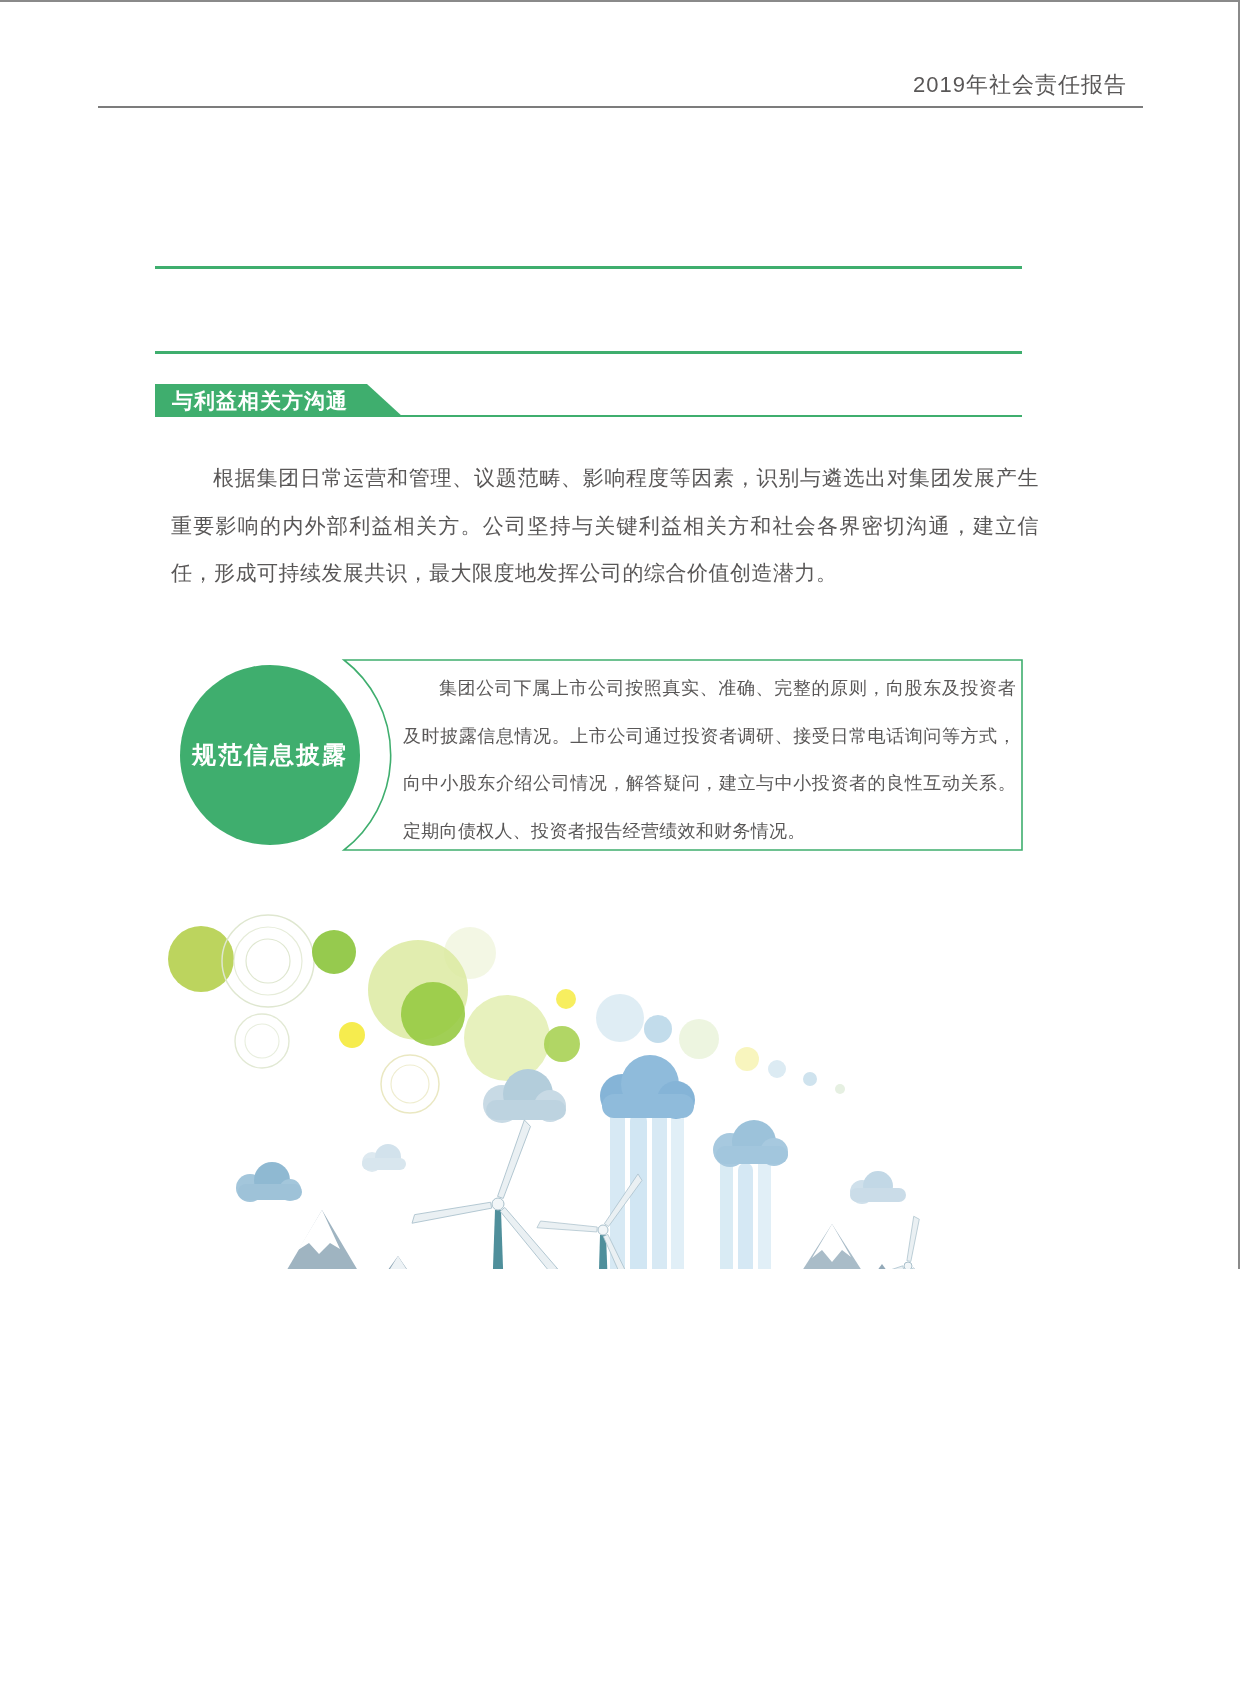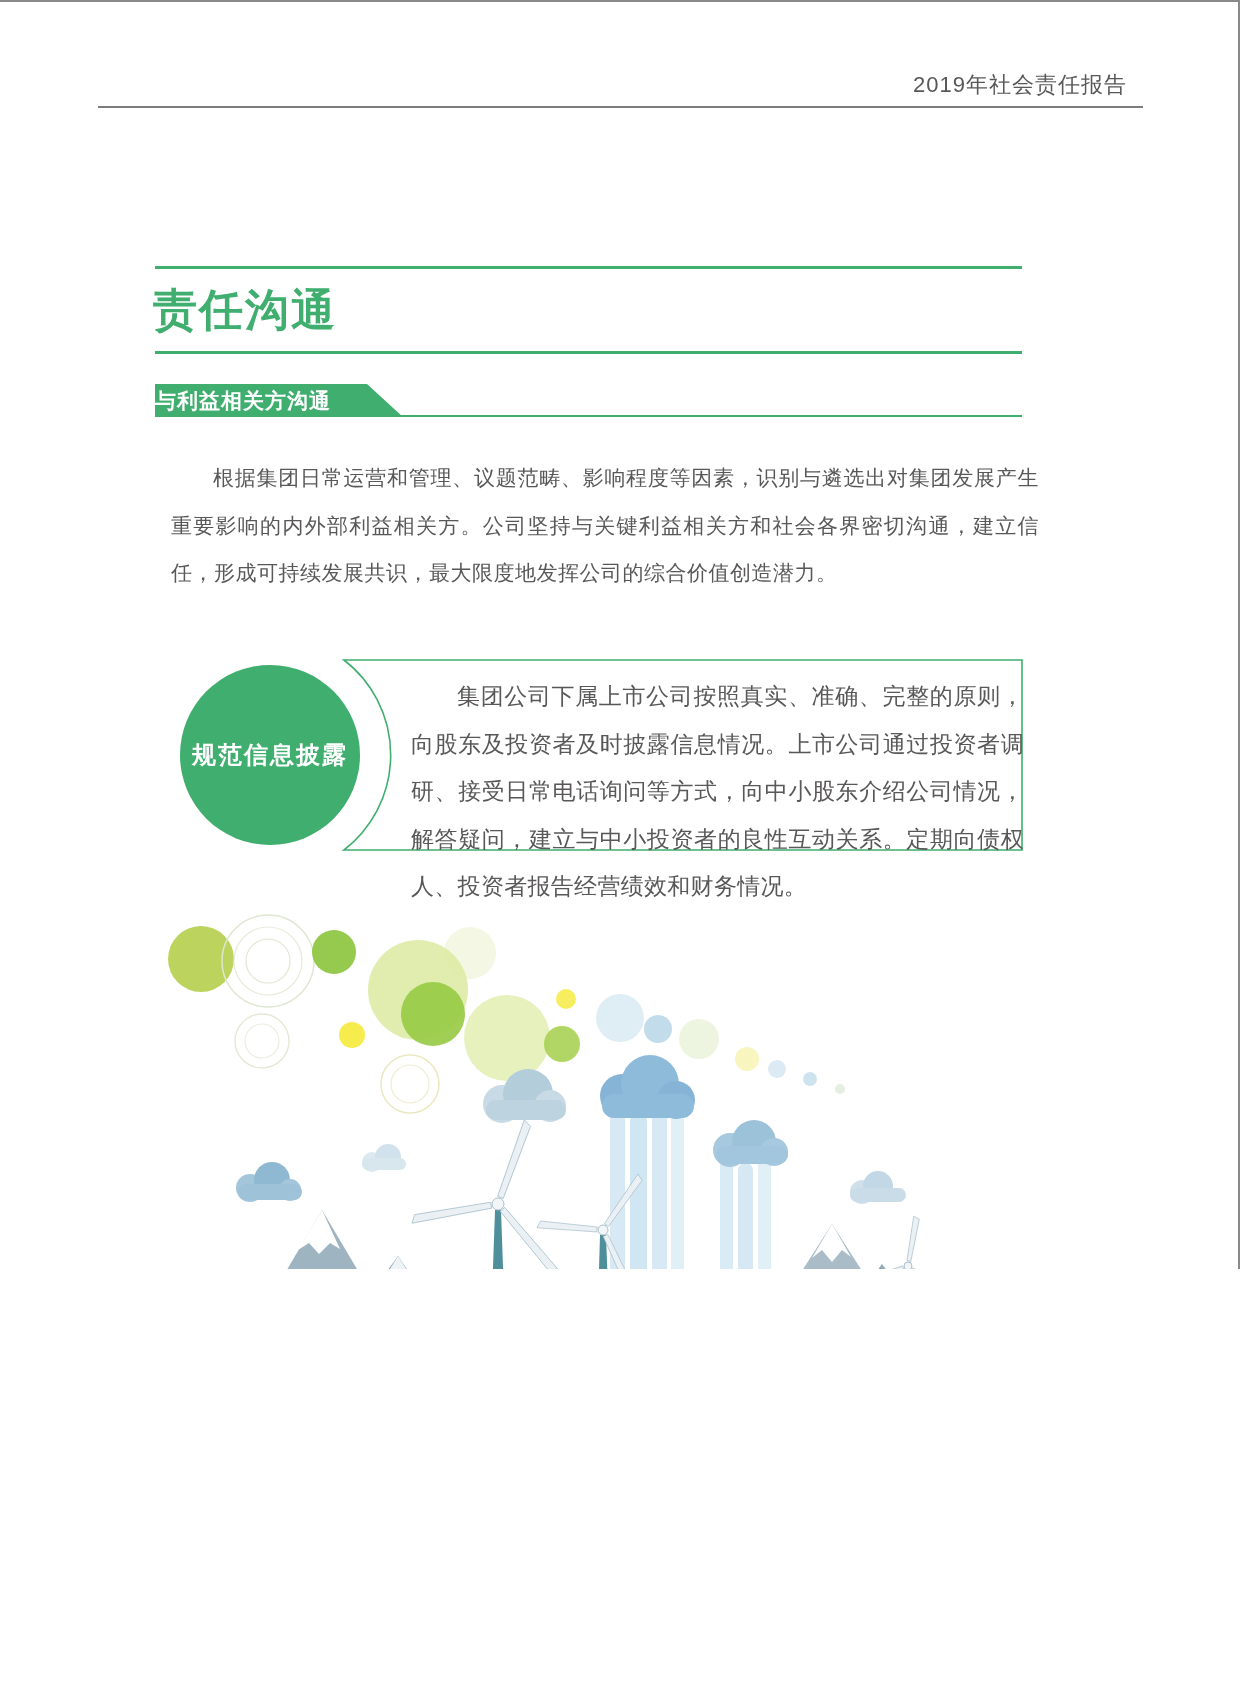--- a/index.html
+++ b/index.html
@@ -18,55 +18,54 @@
   .right-border{position:absolute;top:0;right:0;width:2px;height:100%;background:var(--border-gray);}
   .header-title{position:absolute;top:70px;right:113px;font-size:22px;color:var(--text-gray);letter-spacing:1px;}
   .header-rule{position:absolute;top:106px;left:98px;width:1045px;height:2px;background:var(--rule-gray);}
   .rule-green{position:absolute;left:155px;width:867px;height:3px;background:var(--accent-green);}
   .rule-above{top:266px;}
   .rule-below{top:351px;}
   .section-title{position:absolute;top:281px;left:153px;margin:0;font-size:44px;font-weight:bold;color:var(--accent-green);letter-spacing:2px;}
   .banner{
     position:absolute;top:384px;left:155px;height:33px;width:250px;box-sizing:border-box;
     background:var(--accent-green);clip-path:polygon(0 0,212px 0,248px 100%,0 100%);
-    color:#fff;font-size:21px;font-weight:bold;line-height:33px;letter-spacing:1px;
+    color:#fff;font-size:21px;font-weight:bold;line-height:33px;padding-left:17px;letter-spacing:1px;
   }
   .banner-rule{position:absolute;top:415px;left:155px;width:867px;height:2px;background:var(--accent-green);}
   .body-text{
     position:absolute;top:438px;left:155px;width:868px;margin:16px;
     font-size:21px;line-height:47.5px;color:var(--text-gray);
     text-align:justify;text-indent:2em;letter-spacing:0.5px;
   }
   .callout-outline{position:absolute;left:150px;top:650px;}
   .callout-circle{
     position:absolute;left:180px;top:665px;width:180px;height:180px;border-radius:50%;
     background:var(--accent-green);display:flex;align-items:center;justify-content:center;
   }
   .callout-circle span{color:#fff;font-size:24px;font-weight:bold;letter-spacing:2px;}
   .callout-text{
-    position:absolute;left:399px;top:661px;width:613px;margin:12px;
-    font-size:23px;line-height:47.5px;color:var(--text-gray);
+    position:absolute;left:399px;top:661px;width:613px;margin:4px;
+    font-size:18px;line-height:47.5px;color:var(--text-gray);
     text-align:justify;text-indent:2em;letter-spacing:0.3px;
   }
   .illustration{position:absolute;left:150px;top:858px;}
   .page-number{position:absolute;left:1198px;top:1628px;font-size:36px;color:var(--footer-gray);}
 </style>
 </head>
 <body>
 
 <div class="page">
 
   <div class="top-border"></div>
   <div class="right-border"></div>
 
   <div class="header-title">2019年社会责任报告</div>
   <div class="header-rule"></div>
 
   <div class="rule-green rule-above"></div>
-  <h1 class="section-title">责任沟通</h1>
   <div class="rule-green rule-below"></div>
 
   <div class="banner">与利益相关方沟通</div>
   <div class="banner-rule"></div>
 
   <p class="body-text">根据集团日常运营和管理、议题范畴、影响程度等因素，识别与遴选出对集团发展产生重要影响的内外部利益相关方。公司坚持与关键利益相关方和社会各界密切沟通，建立信任，形成可持续发展共识，最大限度地发挥公司的综合价值创造潜力。</p>
 
   <svg class="callout-outline" width="880" height="210" viewBox="0 0 880 210">
     <path d="M 872 10 L 194 10 A 120 120 0 0 1 194 200 L 872 200 Z" fill="none" stroke="#3FAE6E" stroke-width="1.6"></path>
   </svg>

